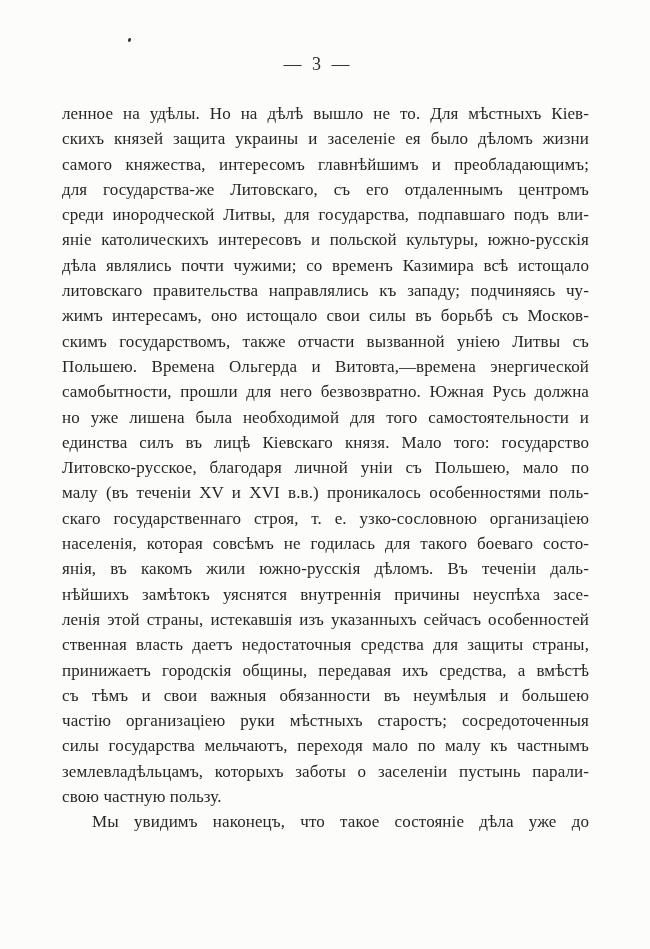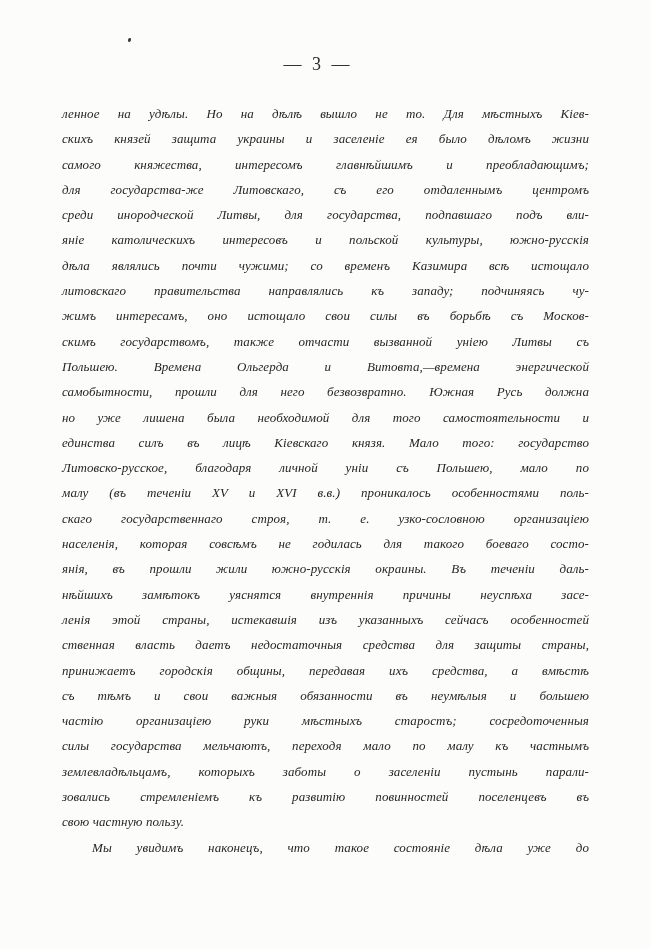--- a/index.html
+++ b/index.html
@@ -32,24 +32,23 @@
     text-align: center;
     font-size: 18px;
     letter-spacing: 3px;
     color: #2b2b2b;
   }
   .text-block {
     position: absolute;
     top: 101px;
     left: 62px;
     width: 527px;
-    font-size: 13px;
+    font-size: 17px;
     line-height: 25.3px;
     letter-spacing: 0.1px;
-    font-style: italic;
   }
   .paragraph {
     margin: 0;
     padding: 0;
   }
   .line {
     text-align: justify;
     text-align-last: justify;
     white-space: normal;
     height: 25.3px;
@@ -94,29 +93,28 @@
         <div class="line">жимъ интересамъ, оно истощало свои силы въ борьбѣ съ Москов-</div>
         <div class="line">скимъ государствомъ, также отчасти вызванной уніею Литвы съ</div>
         <div class="line">Польшею. Времена Ольгерда и Витовта,—времена энергической</div>
         <div class="line">самобытности, прошли для него безвозвратно. Южная Русь должна</div>
         <div class="line">но уже лишена была необходимой для того самостоятельности и</div>
         <div class="line">единства силъ въ лицѣ Кіевскаго князя. Мало того: государство</div>
         <div class="line">Литовско-русское, благодаря личной уніи съ Польшею, мало по</div>
         <div class="line">малу (въ теченіи XV и XVI в.в.) проникалось особенностями поль-</div>
         <div class="line">скаго государственнаго строя, т. е. узко-сословною организаціею</div>
         <div class="line">населенія, которая совсѣмъ не годилась для такого боеваго состо-</div>
-        <div class="line">янія, въ прошли жили южно-русскія окраины. Въ теченіи даль-</div>
+        <div class="line">янія, въ какомъ жили южно-русскія дѣломъ. Въ теченіи даль-</div>
         <div class="line">нѣйшихъ замѣтокъ уяснятся внутреннія причины неуспѣха засе-</div>
         <div class="line">ленія этой страны, истекавшія изъ указанныхъ сейчасъ особенностей</div>
         <div class="line">ственная власть даетъ недостаточныя средства для защиты страны,</div>
         <div class="line">принижаетъ городскія общины, передавая ихъ средства, а вмѣстѣ</div>
         <div class="line">съ тѣмъ и свои важныя обязанности въ неумѣлыя и большею</div>
         <div class="line">частію организаціею руки мѣстныхъ старостъ; сосредоточенныя</div>
         <div class="line">силы государства мельчаютъ, переходя мало по малу къ частнымъ</div>
         <div class="line">землевладѣльцамъ, которыхъ заботы о заселеніи пустынь парали-</div>
-        <div class="line">зовались стремленіемъ къ развитію повинностей поселенцевъ въ</div>
         <div class="line no-justify">свою частную пользу.</div>
       </div>
       <div class="paragraph">
         <div class="line indent">Мы увидимъ наконецъ, что такое состояніе дѣла уже до</div>
       </div>
     </div>
 </div>
 
 </body></html>

